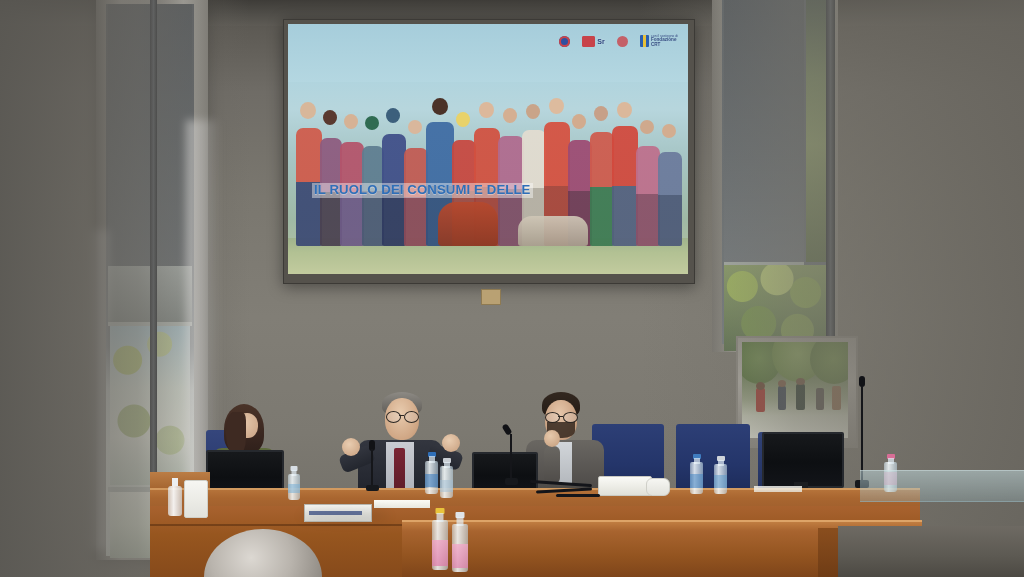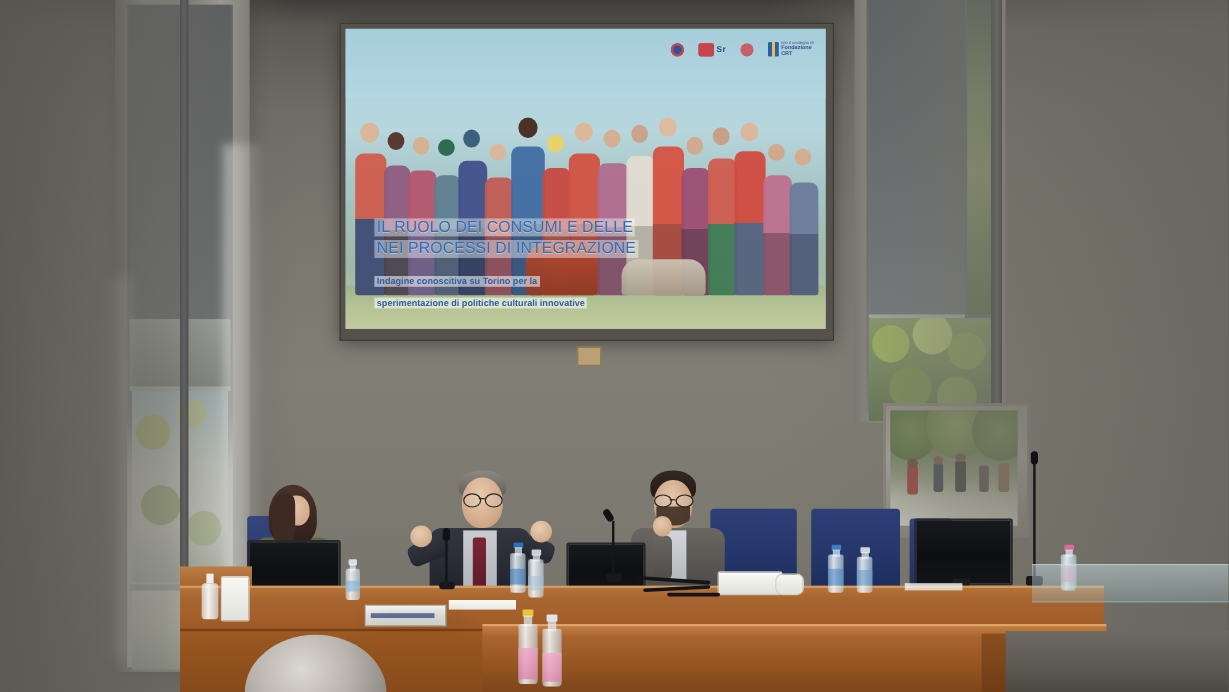--- a/index.html
+++ b/index.html
@@ -174,21 +174,21 @@
             text-shadow:0 0 2px rgba(255,255,255,.5);}
   .logo-sub{font-size:3.5px;color:#3a4f84;line-height:1;}
 
   .slide-title{
     position:absolute;left:24px;top:156px;width:282px;
   }
   .slide-title .tl{
     display:inline-block;
     background:rgba(255,255,255,.42);
     color:#2f6fb8;
-    font-weight:normal;
+    font-weight:bold;
     font-size:13.2px;
     line-height:14.6px;
     letter-spacing:.1px;
     padding:0 2px;
     text-shadow:0 1px 0 rgba(255,255,255,.35);
     white-space:nowrap;
   }
   .slide-sub{
     position:absolute;left:24px;top:200px;width:250px;
   }
@@ -441,25 +441,20 @@
           <span style="display:flex;flex-direction:column;">
             <span class="logo-sub">con il sostegno di</span>
             <span class="logo-sub" style="font-size:4.6px;font-weight:bold;">Fondazione</span>
             <span class="logo-sub" style="font-size:4.6px;font-weight:bold;">CRT</span>
           </span>
         </div>
       </div>
 
       <div class="slide-title">
         <div><span class="tl">IL RUOLO DEI CONSUMI E DELLE</span></div>
-        <div><span class="tl">NEI PROCESSI DI INTEGRAZIONE</span></div>
-      </div>
-      <div class="slide-sub">
-        <div><span class="sl">Indagine conoscitiva su Torino per la</span></div>
-        <div><span class="sl">sperimentazione di politiche culturali innovative</span></div>
       </div>
     </div>
   </div>
   <div class="wall-plate"></div>
 
   <div class="chair" style="left:592px;top:424px;width:72px;height:68px;"></div>
   <div class="chair" style="left:676px;top:424px;width:74px;height:68px;"></div>
   <div class="chair" style="left:758px;top:432px;width:36px;height:60px;opacity:.95;"></div>
   <div class="chair" style="left:206px;top:430px;width:52px;height:62px;background:linear-gradient(180deg,#35467c,#25356a);"></div>
 

